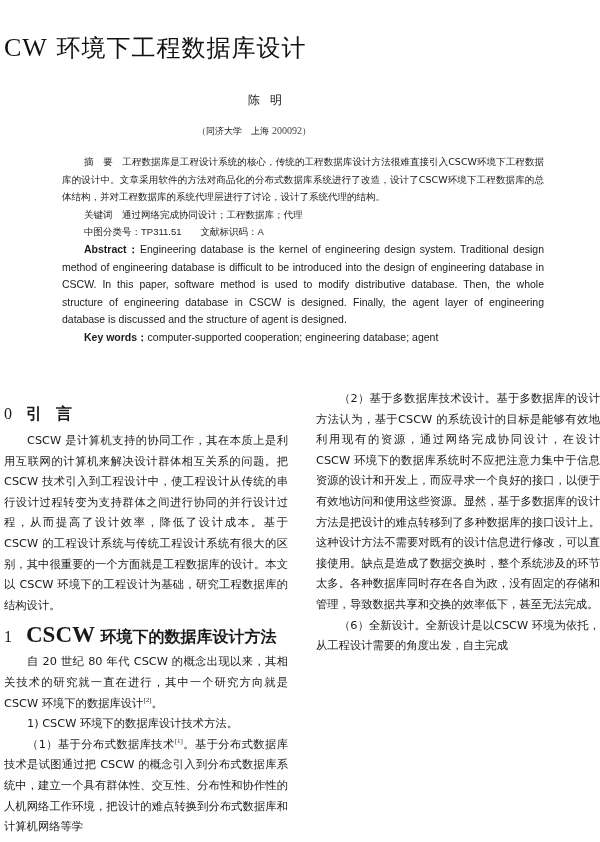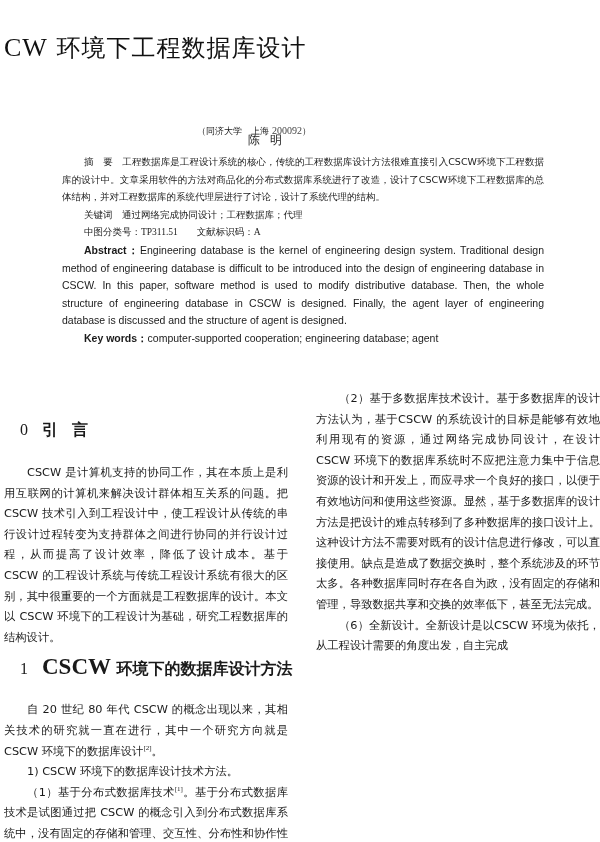--- a/index.html
+++ b/index.html
@@ -30,21 +30,20 @@
       text-align: center;
     }
     .author {
       position: absolute;
       left: 0;
       width: 540px;
       top: 92px;
       text-align: center;
       font-size: 12px;
       letter-spacing: 10px;
-      margin-top: 40px;
     }
     .affil {
       position: absolute;
       left: 0;
       width: 508px;
       top: 125px;
       text-align: center;
       font-size: 9px;
     }
     .affil .num {
@@ -63,34 +62,34 @@
     }
     .abstract-block p { margin: 0; }
     .indent { text-indent: 22px; }
     .kw-line { padding-left: 22px; }
     .en {
       font-family: Liberation Sans, sans-serif;
       font-size: 10.5px;
       line-height: 17.6px;
     }
     .en b { font-weight: bold; }
-    .serif { font-family: Liberation Serif, serif; }
+    .serif { font-family: Liberation Sans, sans-serif; }
     .col {
       position: absolute;
       width: 284px;
       font-size: 11.3px;
       line-height: 20.6px;
       text-align: justify;
     }
     .col p { margin: 0; }
     .col-left { left: 4px; top: 397px; }
     .col-right { left: 316px; top: 389px; }
     .h-sec {
       font-size: 16px;
-      margin: 16px;
+      margin: 0;
       height: 34px;
       line-height: 34px;
       white-space: nowrap;
     }
     .h-sec .num {
       font-family: "Liberation Serif", serif;
       font-weight: normal;
       margin-right: 14px;
     }
     .h-sec .spaced { letter-spacing: 14px; }
@@ -119,19 +118,19 @@
   <p class="indent en"><b>Abstract：</b><span>Engineering database is the kernel of engineering design system. Traditional design method of engineering database is difficult to be introduced into the design of engineering database in CSCW. In this paper, software method is used to modify distributive database. Then, the whole structure of engineering database in CSCW is designed. Finally, the agent layer of engineering database is discussed and the structure of agent is designed.</span></p>
   <p class="indent en"><b>Key words：</b><span>computer-supported cooperation; engineering database; agent</span></p>
 </div>
 
 <div class="col col-left">
   <h2 class="h-sec"><span class="num">0</span><span class="spaced">引言</span></h2>
   <p class="p-ind">CSCW 是计算机支持的协同工作，其在本质上是利用互联网的计算机来解决设计群体相互关系的问题。把 CSCW 技术引入到工程设计中，使工程设计从传统的串行设计过程转变为支持群体之间进行协同的并行设计过程，从而提高了设计效率，降低了设计成本。基于 CSCW 的工程设计系统与传统工程设计系统有很大的区别，其中很重要的一个方面就是工程数据库的设计。本文以 CSCW 环境下的工程设计为基础，研究工程数据库的结构设计。</p>
   <h2 class="h-sec" style="margin-top:2px"><span class="num">1</span><span class="latin">CSCW</span><span> 环境下的数据库设计方法</span></h2>
   <p class="p-ind"><span>自 20 世纪 80 年代 CSCW 的概念出现以来，其相关技术的研究就一直在进行，其中一个研究方向就是CSCW 环境下的数据库设计</span><sup>[2]</sup><span>。</span></p>
   <p class="p-ind">1) CSCW 环境下的数据库设计技术方法。</p>
-  <p class="p-ind"><span>（1）基于分布式数据库技术</span><sup>[1]</sup><span>。基于分布式数据库技术是试图通过把 CSCW 的概念引入到分布式数据库系统中，没有固定的存储和管理、交互性、分布性和协作性的人机网络工作环境，把设计的难点转换到分布式数据库和计算机网络等学</span></p>
+  <p class="p-ind"><span>（1）基于分布式数据库技术</span><sup>[1]</sup><span>。基于分布式数据库技术是试图通过把 CSCW 的概念引入到分布式数据库系统中，建立一个具有群体性、交互性、分布性和协作性的人机网络工作环境，把设计的难点转换到分布式数据库和计算机网络等学</span></p>
 </div>
 
 <div class="col col-right">
   <p class="p-ind">（2）基于多数据库技术设计。基于多数据库的设计方法认为，基于CSCW 的系统设计的目标是能够有效地利用现有的资源，通过网络完成协同设计，在设计 CSCW 环境下的数据库系统时不应把注意力集中于信息资源的设计和开发上，而应寻求一个良好的接口，以便于有效地访问和使用这些资源。显然，基于多数据库的设计方法是把设计的难点转移到了多种数据库的接口设计上。这种设计方法不需要对既有的设计信息进行修改，可以直接使用。缺点是造成了数据交换时，整个系统涉及的环节太多。各种数据库同时存在各自为政，没有固定的存储和管理，导致数据共享和交换的效率低下，甚至无法完成。</p>
   <p class="p-ind">（6）全新设计。全新设计是以CSCW 环境为依托，从工程设计需要的角度出发，自主完成</p>
 </div>
 
 </body></html>

